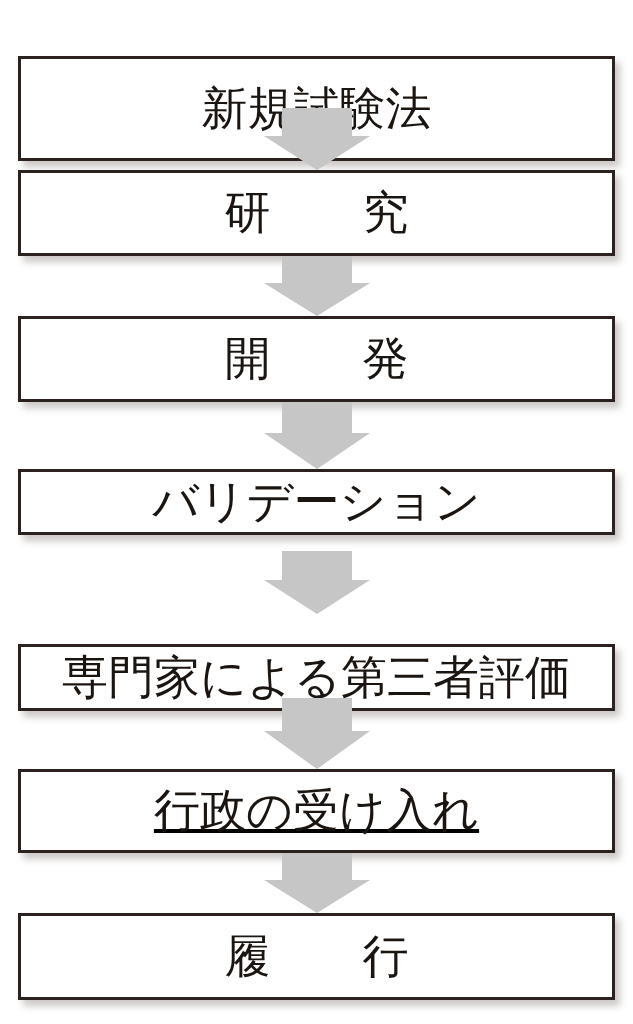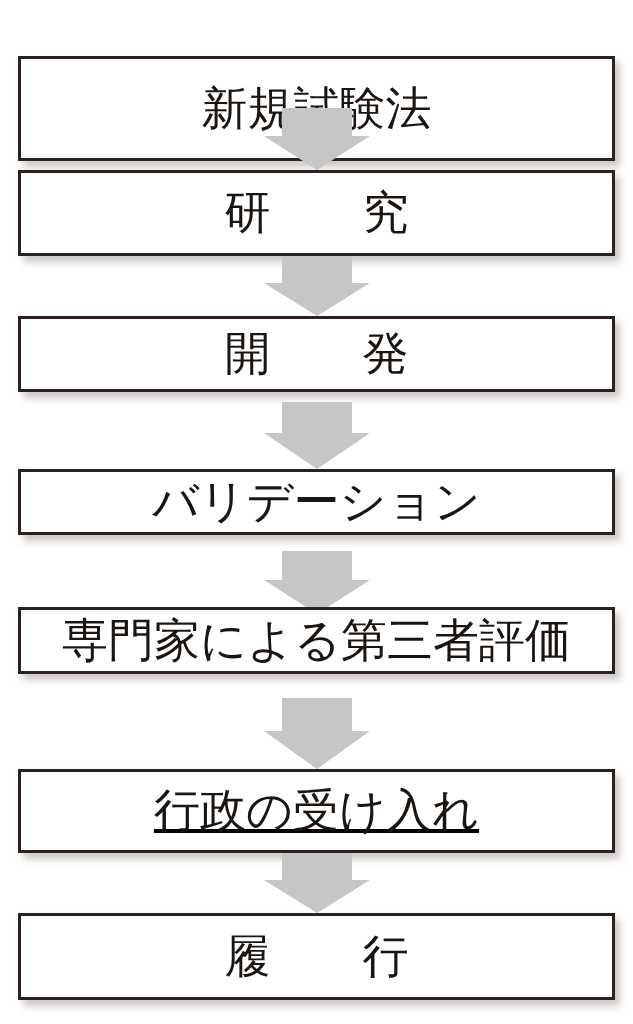--- a/index.html
+++ b/index.html
@@ -47,23 +47,23 @@
     transform: translateY(-1px);
   }
 
   .flow-label.spaced {
     letter-spacing: 0px;
   }
 
   
   .step-0 { top: 21px;  height: 105px; margin-top: 35px; }
   .step-1 { top: 170px; height: 86px; }
-  .step-2 { top: 316px; height: 76px; }
+  .step-2 { top: 316px; height: 86px; }
   .step-3 { top: 469px; height: 66px; }
-  .step-4 { top: 607px; height: 67px; }
+  .step-4 { top: 644px; height: 67px; }
   .step-5 { top: 769px; height: 84px; text-decoration: underline; }
   .step-6 { top: 913px; height: 87px; }
 
   
   .flow-arrow {
     position: absolute;
     left: 264px;
     width: 106px;
     pointer-events: none;
   }

